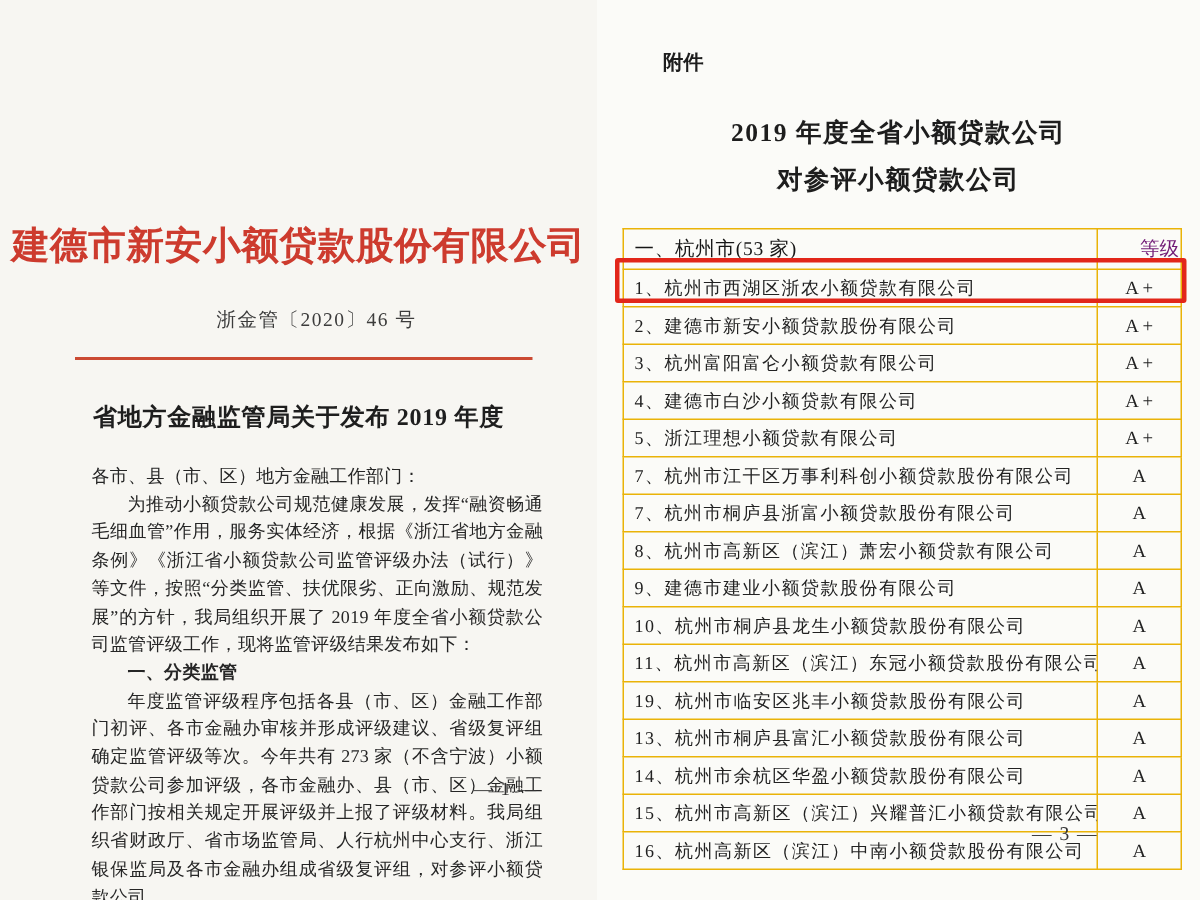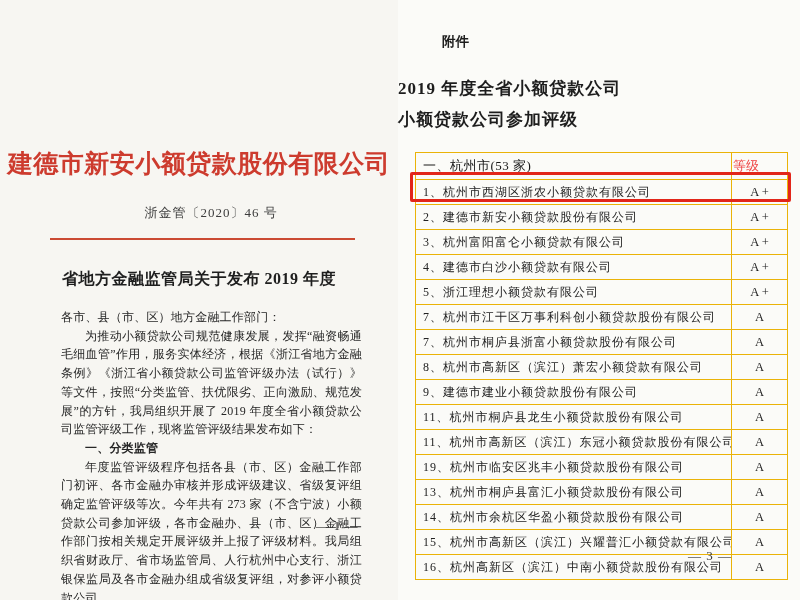--- a/index.html
+++ b/index.html
@@ -32,38 +32,38 @@
   .doc-body p{margin:0;}
   .indent{text-indent:2em;}
   .section-heading{font-weight:bold;}
   .page-num-left{
     position:absolute;left:316px;top:519px;font-size:12.5px;color:#333;letter-spacing:1px;white-space:nowrap;
   }
   
   .right-page{position:absolute;left:398px;top:0;width:402px;height:600px;background:#fbfbf8;}
   .attachment-label{position:absolute;left:44px;top:33px;font-size:13.5px;font-weight:bold;color:#1d1d1d;}
   .table-title{
-    position:absolute;left:0;top:73px;width:100%;text-align:left;
+    position:absolute;left:0;top:73px;width:100%;text-align:center;
     font-size:17px;font-weight:bold;line-height:31px;color:#1d1d1d;letter-spacing:1px;
   }
   table.rating{
     position:absolute;left:17px;top:152px;width:373px;
     border-collapse:collapse;table-layout:fixed;
   }
   table.rating th,table.rating td{
     border:1px solid #eab308;font-weight:normal;
     overflow:hidden;white-space:nowrap;
   }
   th.region-header{
     height:24px;text-align:left;padding:0 0 0 7px;
     font-size:13px;font-weight:bold;color:#161616;letter-spacing:.5px;
   }
   th.grade-header{
-    width:53px;height:24px;text-align:left;
-    font-size:13px;font-weight:bold;color:#ef4444;
+    width:53px;height:24px;text-align:right;
+    font-size:13px;font-weight:bold;color:#701a75;
   }
   td.cell-name{
     height:22px;padding:0 0 0 7px;font-size:12px;color:#222;letter-spacing:1px;
   }
   td.cell-grade{height:22px;text-align:center;font-size:12.5px;color:#222;}
   .highlight-box{
     position:absolute;left:12px;top:172px;width:381px;height:30px;
     border:3px solid #e2261a;border-radius:2px;box-sizing:border-box;
     pointer-events:none;
   }
@@ -89,21 +89,21 @@
       <p class="indent section-heading">一、分类监管</p>
       <p class="indent">年度监管评级程序包括各县（市、区）金融工作部门初评、各市金融办审核并形成评级建议、省级复评组确定监管评级等次。今年共有 273 家（不含宁波）小额贷款公司参加评级，各市金融办、县（市、区）金融工作部门按相关规定开展评级并上报了评级材料。我局组织省财政厅、省市场监管局、人行杭州中心支行、浙江银保监局及各市金融办组成省级复评组，对参评小额贷款公司</p>
     </div>
     <div class="page-num-left">— 1 —</div>
   </div>
 
   <div class="right-page">
     <div class="attachment-label">附件</div>
     <div class="table-title">
       <div>2019 年度全省小额贷款公司</div>
-      <div>小额贷款公司参加评级</div>
+      <div>对参评小额贷款公司</div>
     </div>
 
     <table class="rating">
       <thead>
         <tr>
           <th class="region-header">一、杭州市(53 家)</th>
           <th class="grade-header">等级</th>
         </tr>
       </thead>
       <tbody>
@@ -137,21 +137,21 @@
           </tr>
           <tr>
             <td class="cell-name">8、杭州市高新区（滨江）萧宏小额贷款有限公司</td>
             <td class="cell-grade">A</td>
           </tr>
           <tr>
             <td class="cell-name">9、建德市建业小额贷款股份有限公司</td>
             <td class="cell-grade">A</td>
           </tr>
           <tr>
-            <td class="cell-name">11、杭州市桐庐县龙生小额贷款股份有限公司</td>
+            <td class="cell-name">10、杭州市桐庐县龙生小额贷款股份有限公司</td>
             <td class="cell-grade">A</td>
           </tr>
           <tr>
             <td class="cell-name">11、杭州市高新区（滨江）东冠小额贷款股份有限公司</td>
             <td class="cell-grade">A</td>
           </tr>
           <tr>
             <td class="cell-name">19、杭州市临安区兆丰小额贷款股份有限公司</td>
             <td class="cell-grade">A</td>
           </tr>

